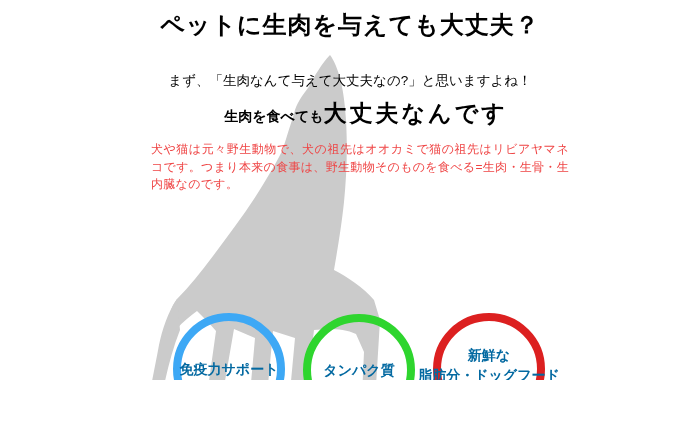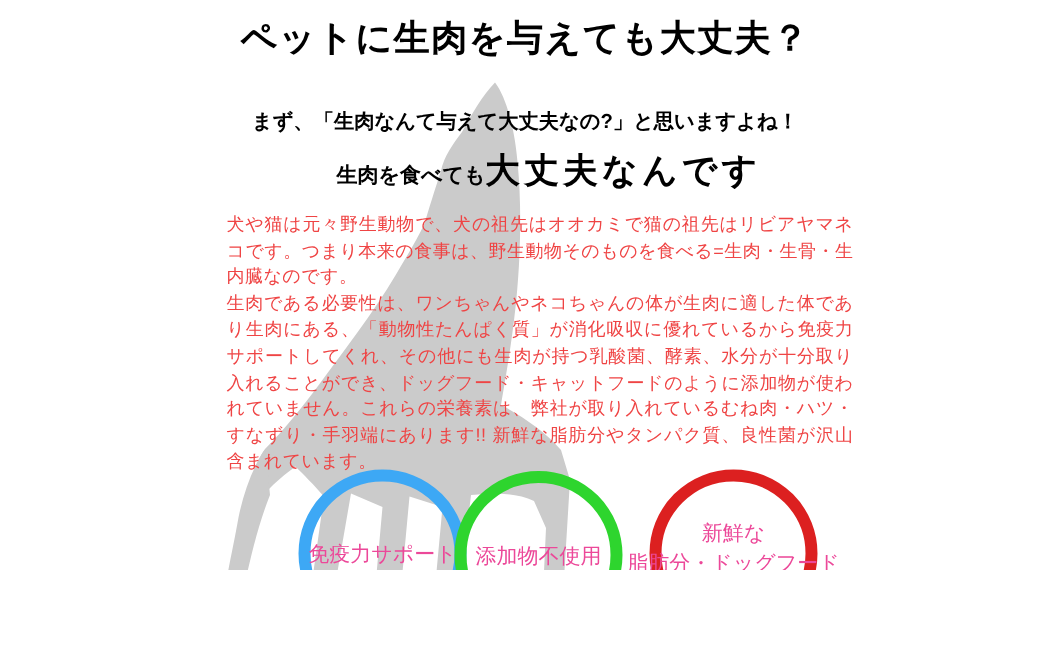--- a/index.html
+++ b/index.html
@@ -27,21 +27,21 @@
     text-align: center;
     font-size: 24px;
     font-weight: 900;
     letter-spacing: 1px;
   }
   .subtitle {
     position: absolute;
     top: 72px; left: 0; width: 100%;
     text-align: center;
     font-size: 13.5px;
-    font-weight: 700;
+    font-weight: 400;
   }
   .headline {
     position: absolute;
     top: 98px; left: 0; width: 100%;
     text-align: center;
     margin-left: 16px;
   }
   .headline .small {
     font-size: 14px;
     font-weight: 700;
@@ -70,24 +70,24 @@
     border: 8px solid #000;
     border-radius: 50%;
     background: transparent;
     display: flex;
     flex-direction: column;
     align-items: center;
     justify-content: center;
   }
   .circle span {
     font-size: 14px;
-    font-weight: 400;
+    font-weight: 700;
     line-height: 20px;
     white-space: nowrap;
-    color: #ec4899;
+    color: #0369a1;
   }
   .badge-1 { left: 173px; top: 313px; }
   .badge-2 { left: 303px; top: 314px; }
   .badge-3 { left: 433px; top: 313px; }
   .badge-3 .stack {
     display: flex;
     flex-direction: column;
     align-items: center;
     transform: translateY(-4px);
   }
@@ -128,29 +128,28 @@
   <h1 class="title">ペットに生肉を与えても大丈夫？</h1>
 
   <p class="subtitle">まず、「生肉なんて与えて大丈夫なの?」と思いますよね！</p>
 
   <div class="headline">
     <span class="small">生肉を食べても</span><span class="large">大丈夫なんです</span>
   </div>
 
   <div class="bodytext">
     <p>犬や猫は元々野生動物で、犬の祖先はオオカミで猫の祖先はリビアヤマネコです。つまり本来の食事は、野生動物そのものを食べる=生肉・生骨・生内臓なのです。</p>
-    <p>生肉である必要性は、ワンちゃんやネコちゃんの体が生肉に適した体であり生肉にある、「動物性たんぱく質」が消化吸収に優れているから免疫力サポートしてくれ、その他にも生肉が持つ乳酸菌、酵素、水分が十分取り入れることができ、ドッグフード・キャットフードのように添加物が使われていません。これらの栄養素は、弊社が取り入れているむね肉・ハツ・すなずり・手羽端にあります!! 新鮮な脂肪分やタンパク質、良性菌が沢山含まれています。</p>
   </div>
 
-  <div class="circle badge-1" style="border-color: rgb(61, 168, 245); margin-left: 26px;">
+  <div class="circle badge-1" style="border-color: rgb(61, 168, 245);">
     <span>免疫力サポート</span>
   </div>
 
   <div class="circle badge-2" style="border-color: rgb(46, 213, 46);">
-    <span>添加物不使用</span>
+    <span>タンパク質</span>
   </div>
 
   <div class="circle badge-3" style="border-color: rgb(220, 32, 32);">
     <div class="stack">
       <span>新鮮な</span>
       <span>脂肪分・ドッグフード</span>
     </div>
   </div>
 
 </div>

